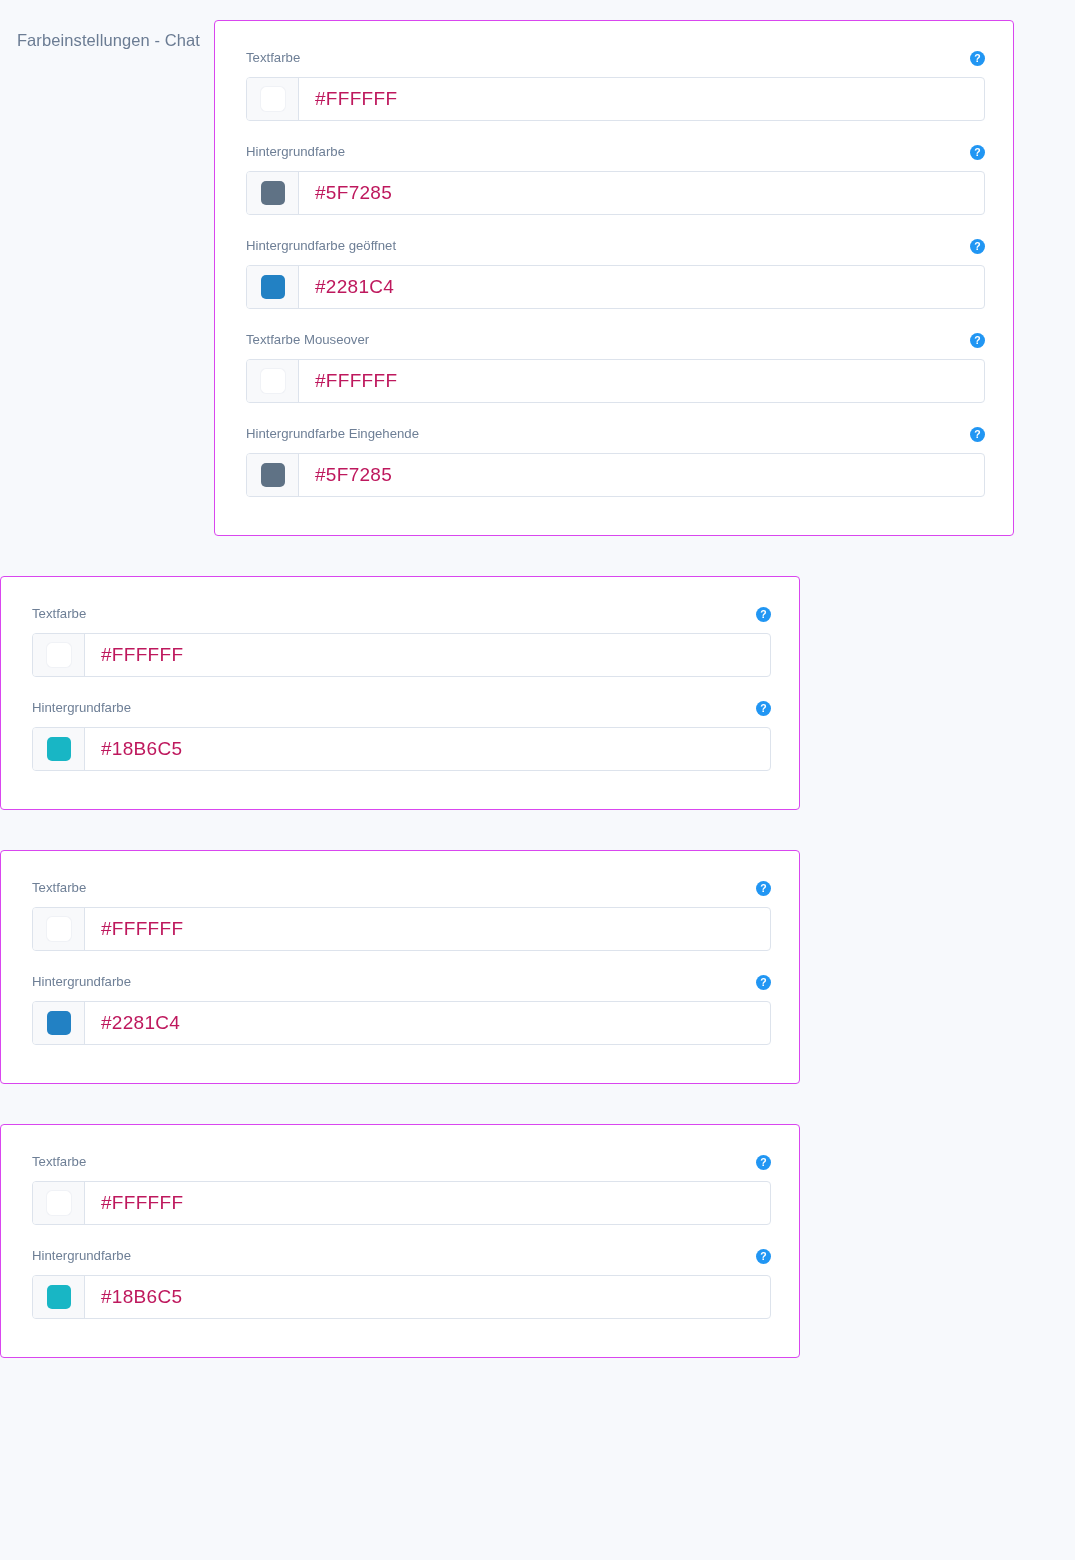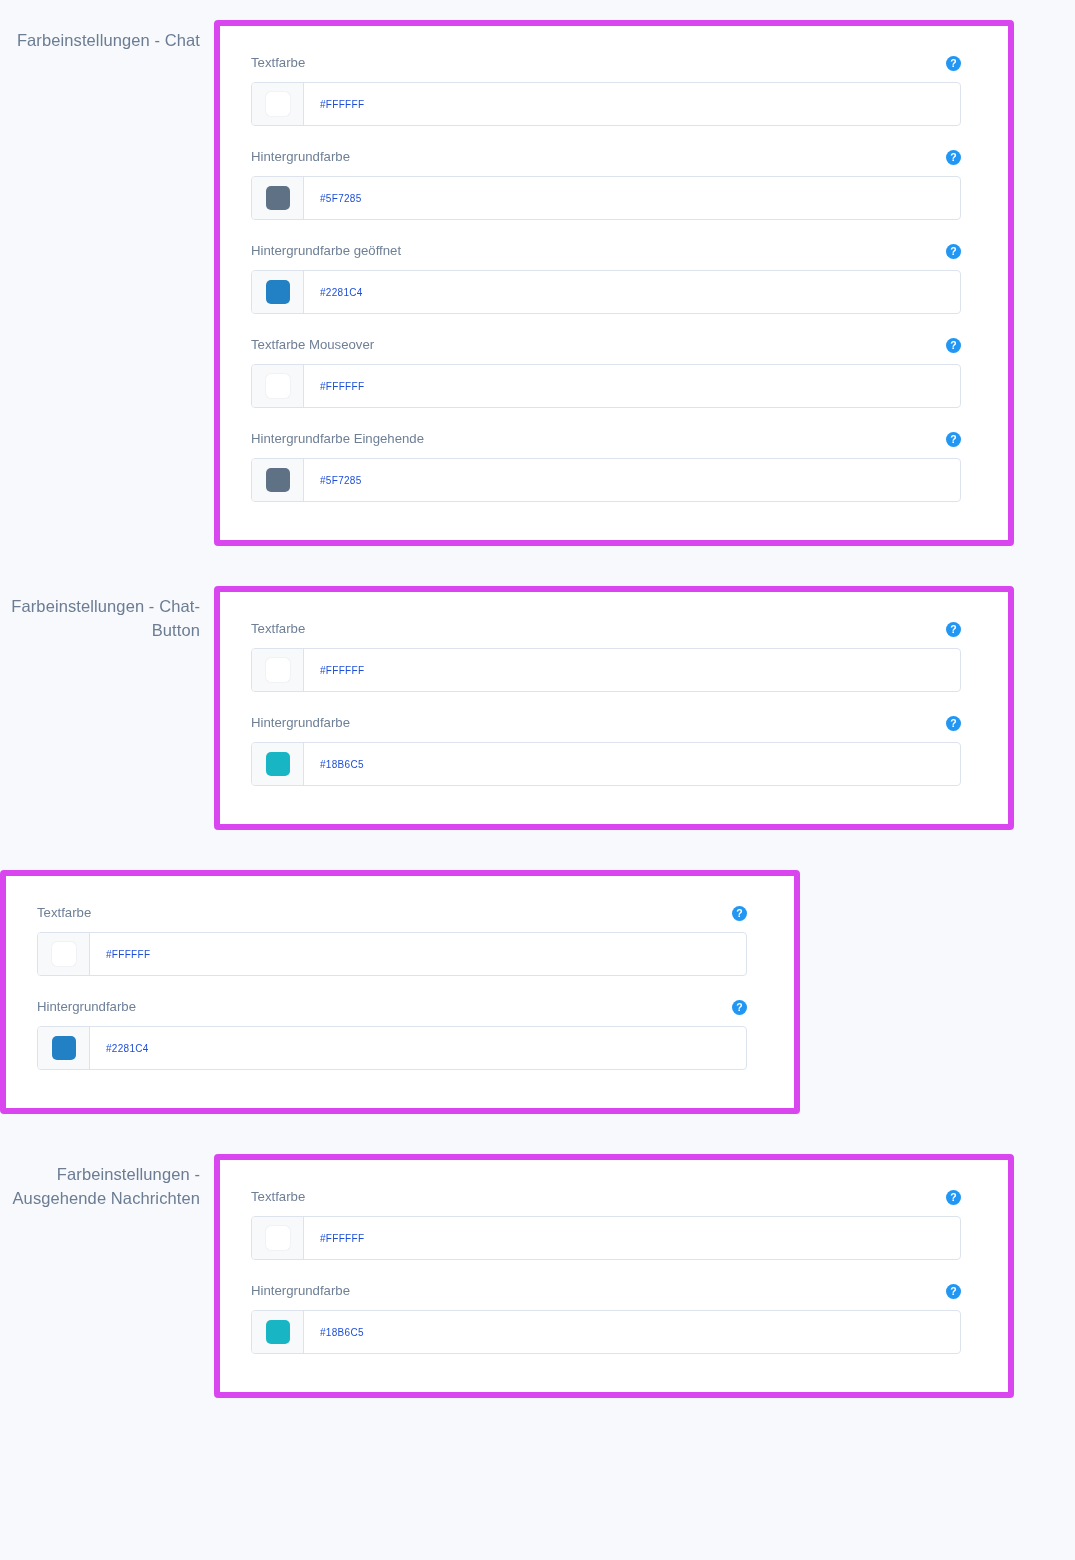--- a/index.html
+++ b/index.html
@@ -39,23 +39,23 @@
     line-height: 24px;
     color: #6B7C93;
     font-weight: 400;
     letter-spacing: 0.1px;
   }
 
   .card {
     width: 800px;
     flex: 0 0 800px;
     background: #FFFFFF;
-    border: 6px solid #d946ef;
+    border: 1px solid #d946ef;
     border-radius: 4px;
-    padding: 28px 47px 38px 31px;
+    padding: 28px 28px 38px 31px;
   }
 
   .field-row { margin-bottom: 22px; }
   .field-row:last-child { margin-bottom: 0; }
 
   .field-head {
     display: flex;
     align-items: center;
     justify-content: space-between;
     margin-bottom: 10px;
@@ -111,22 +111,22 @@
     height: 24px;
     border-radius: 5px;
   }
 
   .hex-input {
     flex: 1 1 auto;
     border: none;
     outline: none;
     background: transparent;
     font-family: "Liberation Sans", sans-serif;
-    font-size: 10px;
-    color: #1d4ed8;
+    font-size: 19px;
+    color: #be185d;
     padding: 0 0 0 16px;
     height: 100%;
     letter-spacing: 0.3px;
   }
 </style>
 </head>
 <body>
 
 <div class="page" id="page-root">
     <div class="section">
@@ -190,23 +190,20 @@
           <div class="color-control">
             <div class="swatch-cell">
               <div class="swatch" style="background: rgb(95, 114, 133);"></div>
             </div>
             <input class="hex-input" type="text" value="#5F7285" style="">
           </div>
         </div>
       </div>
     </div>
     <div class="section">
-      <div class="section-title-col">
-        <div class="section-title">Farbeinstellungen - Chat-Button</div>
-      </div>
       <div class="card">
         <div class="field-row">
           <div class="field-head">
             <span class="field-label">Textfarbe</span>
             <span class="help-icon">?</span>
           </div>
           <div class="color-control">
             <div class="swatch-cell">
               <div class="swatch" style="background: rgb(255, 255, 255); border: 1px solid rgb(255, 255, 255); box-shadow: rgb(240, 242, 246) 0px 0px 0px 1px;"></div>
             </div>
@@ -249,23 +246,20 @@
           <div class="color-control">
             <div class="swatch-cell">
               <div class="swatch" style="background: rgb(34, 129, 196);"></div>
             </div>
             <input class="hex-input" type="text" value="#2281C4" style="">
           </div>
         </div>
       </div>
     </div>
     <div class="section">
-      <div class="section-title-col">
-        <div class="section-title">Farbeinstellungen - Ausgehende Nachrichten</div>
-      </div>
       <div class="card">
         <div class="field-row">
           <div class="field-head">
             <span class="field-label">Textfarbe</span>
             <span class="help-icon">?</span>
           </div>
           <div class="color-control">
             <div class="swatch-cell">
               <div class="swatch" style="background: rgb(255, 255, 255); border: 1px solid rgb(255, 255, 255); box-shadow: rgb(240, 242, 246) 0px 0px 0px 1px;"></div>
             </div>

